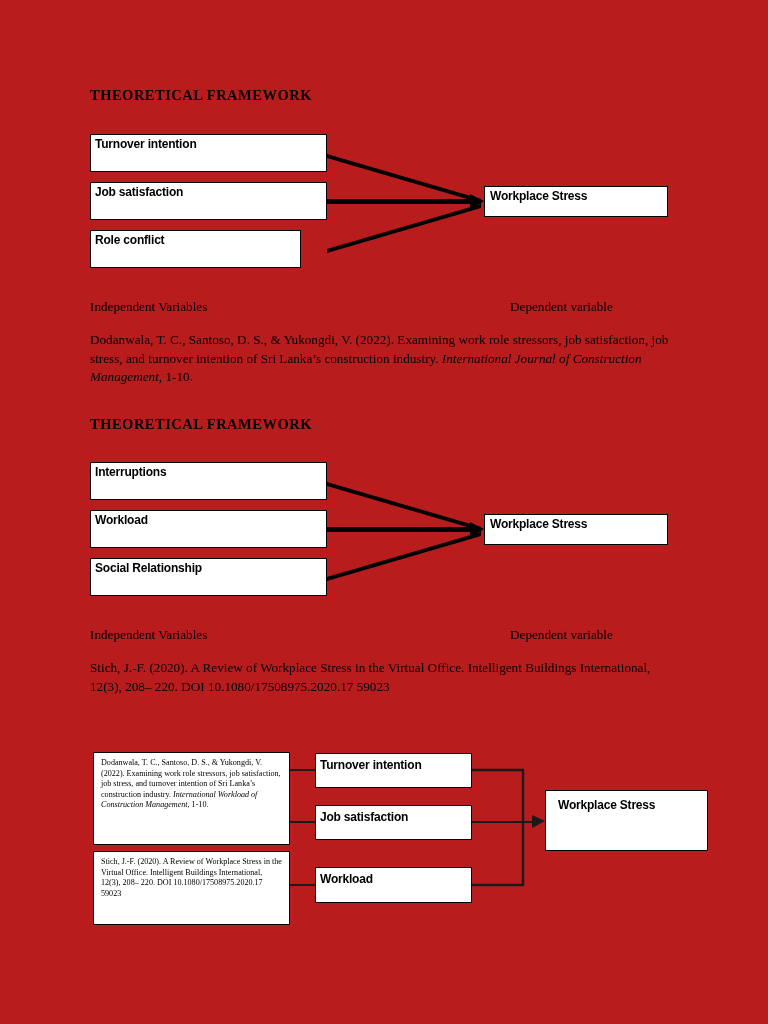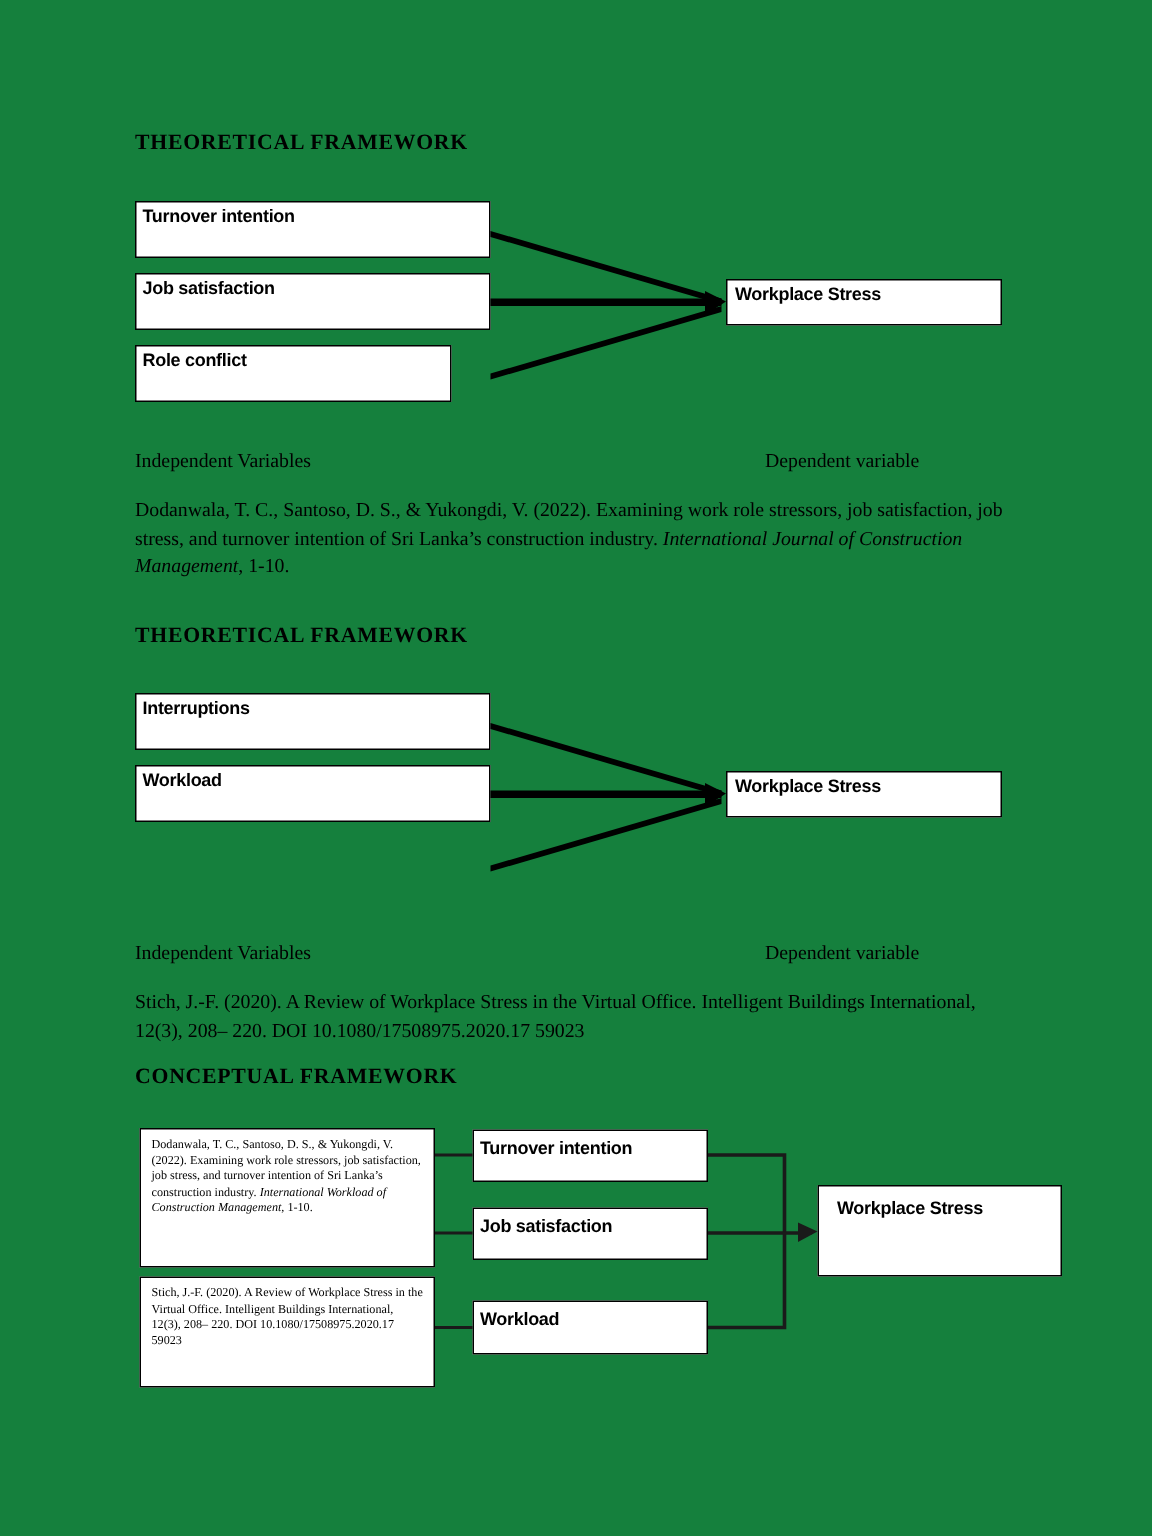--- a/index.html
+++ b/index.html
@@ -11,21 +11,21 @@
     width: 768px;
     height: 1024px;
     position: relative;
     font-family: "Liberation Serif", serif;
     color: #000000;
     overflow: hidden;
   }
   .page {
     position: absolute;
     inset: 0;
-    background: #15803d;
+    background: #b91c1c;
   }
 
   
   .section-heading {
     position: absolute;
     font-family: "Liberation Serif", serif;
     font-weight: bold;
     font-size: 14.5px;
     letter-spacing: 0.5px;
     white-space: nowrap;
@@ -137,39 +137,41 @@
   </div>
 
   <div class="section-heading" style="left:90px; top:416px;">THEORETICAL FRAMEWORK</div>
 
   <div class="vbox" style="left:90px; top:462px; width:237px; height:38px;padding-left:43px;">
     <span>Interruptions</span>
   </div>
   <div class="vbox" style="left:90px; top:510px; width:237px; height:38px;">
     <span>Workload</span>
   </div>
+  <div class="vbox" style="left:90px; top:558px; width:237px; height:38px;">
+    <span>Social Relationship</span>
+  </div>
   <div class="vbox dv" style="left:484px; top:514px; width:184px; height:31px;">
     <span>Workplace Stress</span>
   </div>
 
   <svg class="connectors">
     <polygon points="327,482 481,527 481,531 327,486" fill="#000000"></polygon>
     <polygon points="327,527 481,527 481,532 327,532" fill="#000000"></polygon>
     <polygon points="327,577 481,532 481,536 327,581" fill="#000000"></polygon>
     <polygon points="484,529 470,522 470,538" fill="#000000"></polygon>
   </svg>
 
   <div class="caption" style="left:90px; top:627px;">Independent Variables</div>
   <div class="caption" style="left:510px; top:627px;">Dependent variable</div>
 
   <div class="citation" style="left:90px; top:659px; width:590px;">
     <span>Stich, J.-F. (2020). A Review of Workplace Stress in the Virtual Office. Intelligent Buildings International, 12(3), 208– 220. DOI 10.1080/17508975.2020.17 59023</span>
   </div>
 
-  <div class="section-heading" style="left:90px; top:710px;">CONCEPTUAL FRAMEWORK</div>
 
   <div class="refbox" style="left:93px; top:752px; width:197px; height:93px;">
     <span class="reftext"><span>Dodanwala, T. C., Santoso, D. S., &amp; Yukongdi, V. (2022). Examining work role stressors, job satisfaction, job stress, and turnover intention of Sri Lanka’s construction industry. </span><i>International</i> <i>Workload of Construction Management</i><span>, 1-10.</span></span>
   </div>
 
   <div class="refbox" style="left:93px; top:851px; width:197px; height:74px;">
     <span class="reftext"><span>Stich, J.-F. (2020). A Review of Workplace Stress in the Virtual Office. Intelligent Buildings International, 12(3), 208– 220. DOI 10.1080/17508975.2020.17 59023</span></span>
   </div>
 
   <div class="vbox" style="left:315px; top:753px; width:157px; height:35px;">

